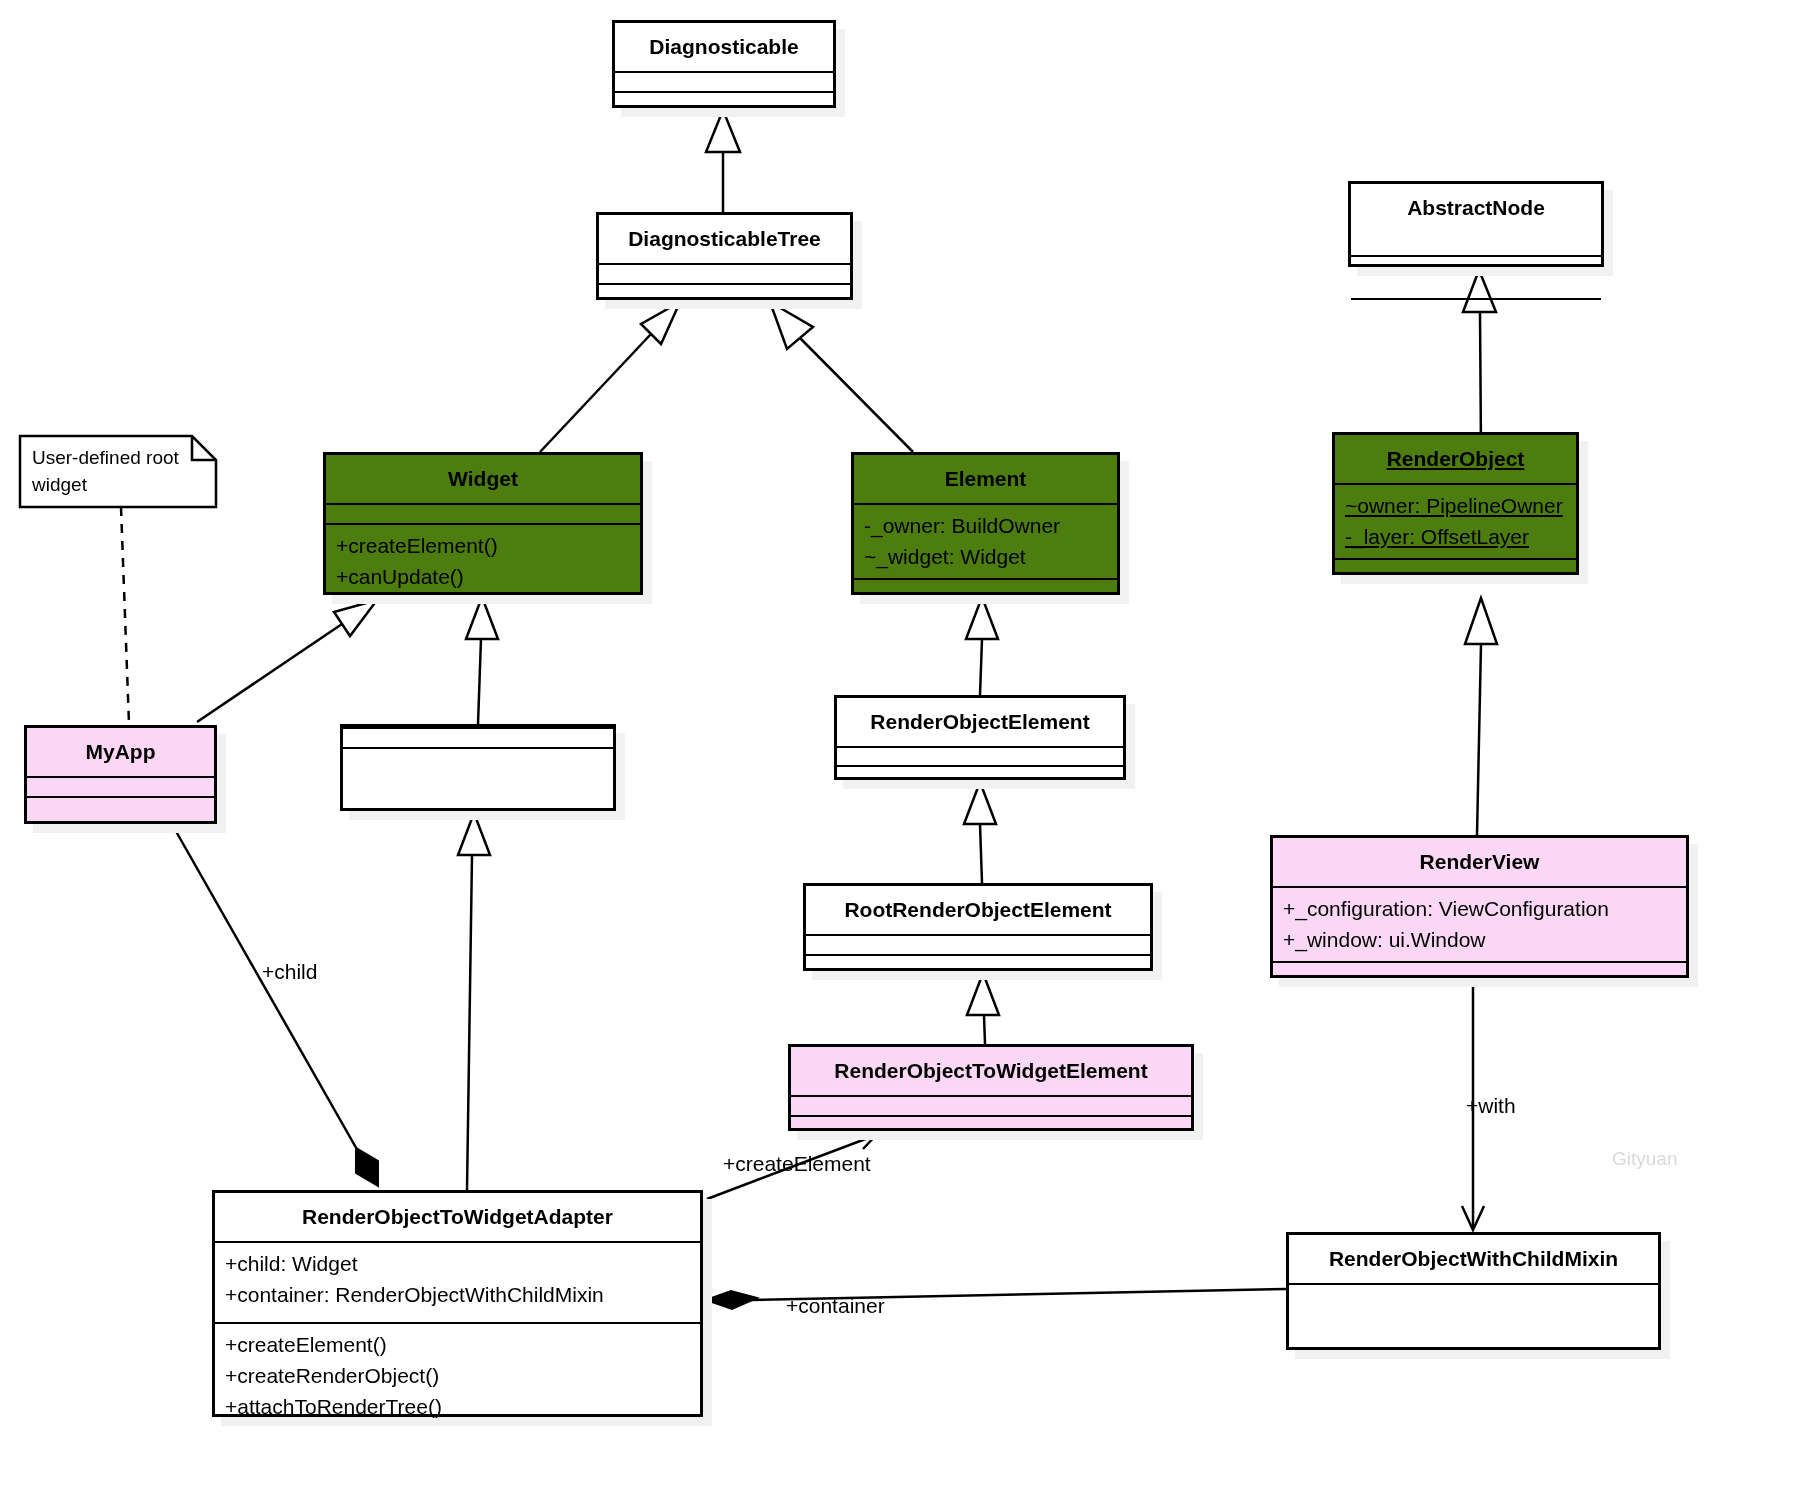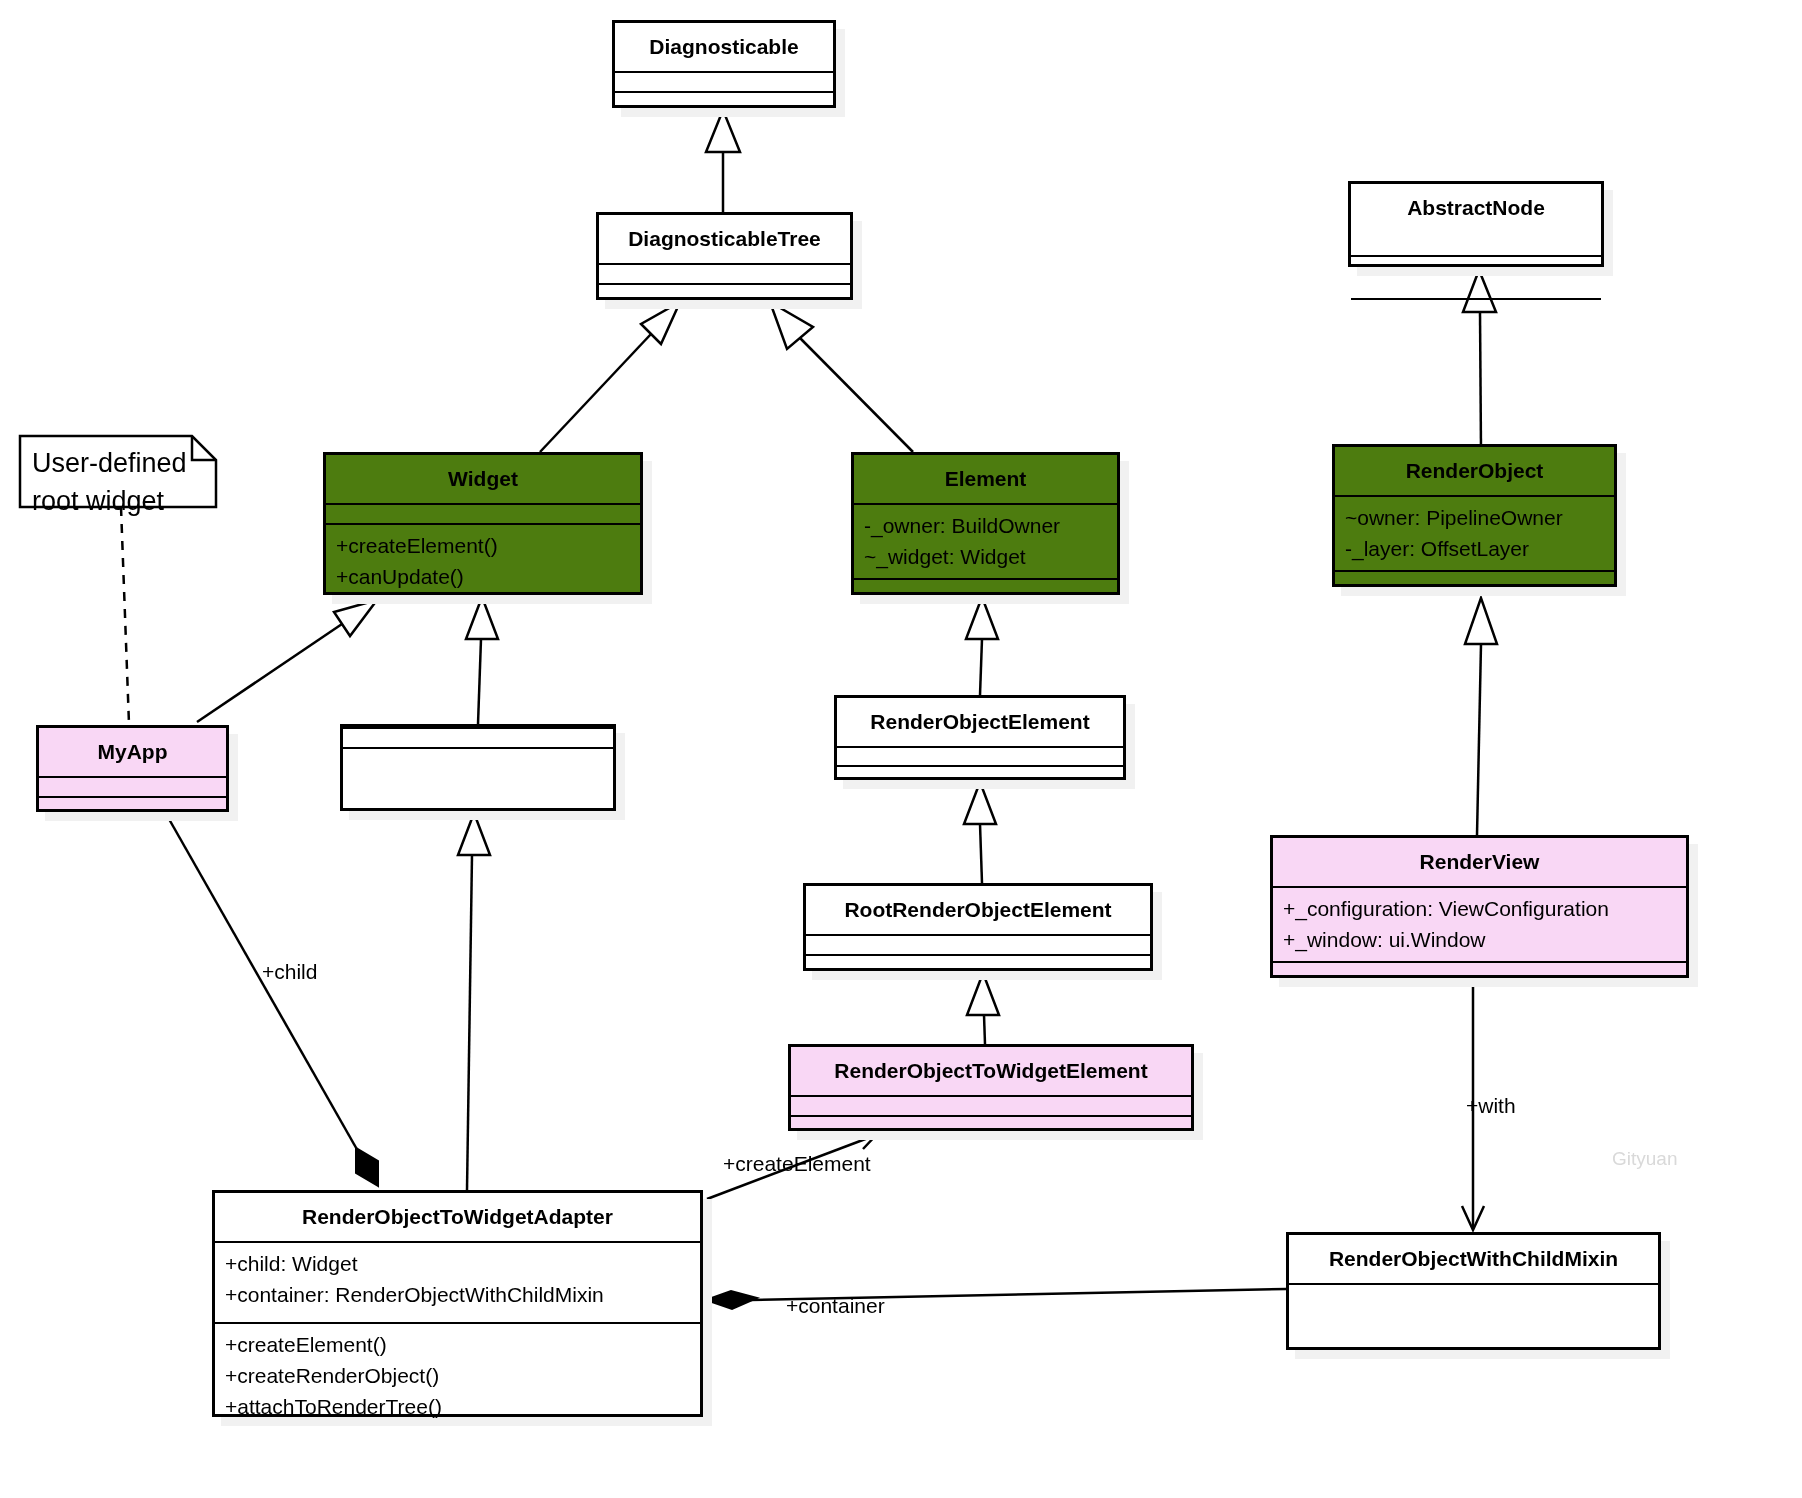--- a/index.html
+++ b/index.html
@@ -10,21 +10,21 @@
            background:#fff;box-shadow:9px 9px 0 0 #f1f1f1;display:flex;flex-direction:column;}
   .uml-box.blue{background:#4d7c0f;}
   .uml-box.pink{background:#f9d7f5;}
   .uml-title{height:48px;flex:0 0 auto;display:flex;align-items:center;justify-content:center;
              font-weight:bold;font-size:21px;box-sizing:border-box;}
   .cmp{border-top:2.5px solid #000;box-sizing:border-box;flex:0 0 auto;}
   .cmp.fill{flex:1 1 auto;}
   .cmp .uml-line{font-size:21px;line-height:31px;padding:0 10px;white-space:nowrap;}
   .cmp.pad{padding-top:5px;}
   .edge-label{position:absolute;z-index:3;font-size:21px;white-space:nowrap;}
-  .note-text{position:absolute;z-index:3;font-size:27px;line-height:38px;}
+  .note-text{position:absolute;z-index:3;font-size:19px;line-height:27px;}
   .watermark{position:absolute;z-index:3;font-size:19px;color:#d9d9d9;}
 </style>
 </head>
 <body>
 
 <svg id="wires" width="1802" height="1498">
 
   <g>
     <path d="M 20,436 L 192,436 L 216,460 L 216,507 L 20,507 Z" fill="#ffffff" stroke="#000" stroke-width="2.5"></path>
     <path d="M 192,436 L 192,460 L 216,460" fill="none" stroke="#000" stroke-width="2.5"></path>
@@ -138,30 +138,30 @@
 
 <div class="uml-box blue" style="left:851px;top:452px;width:269px;height:143px;">
   <div class="uml-title">Element</div>
   <div class="cmp pad" style="height:75px;">
     <div class="uml-line">-_owner: BuildOwner</div>
     <div class="uml-line">~_widget: Widget</div>
   </div>
   <div class="cmp fill"></div>
 </div>
 
-<div class="uml-box blue" style="left:1332px;top:444px;width:285px;height:143px;">
+<div class="uml-box blue" style="left:1332px;top:432px;width:247px;height:143px;text-decoration:underline;">
   <div class="uml-title">RenderObject</div>
   <div class="cmp pad" style="height:75px;">
     <div class="uml-line">~owner: PipelineOwner</div>
     <div class="uml-line">-_layer: OffsetLayer</div>
   </div>
   <div class="cmp fill"></div>
 </div>
 
-<div class="uml-box pink" style="left:36px;top:725px;width:193px;height:87px;text-align:center;">
+<div class="uml-box pink" style="left:24px;top:725px;width:193px;height:99px;text-align:center;">
   <div class="uml-title">MyApp</div>
   <div class="cmp" style="height:20px;"></div>
   <div class="cmp fill"></div>
 </div>
 
 <div class="uml-box" style="left:340px;top:724px;width:276px;height:87px;">
   <div class="cmp" style="height:20px;"></div>
   <div class="cmp fill"></div>
 </div>
 

